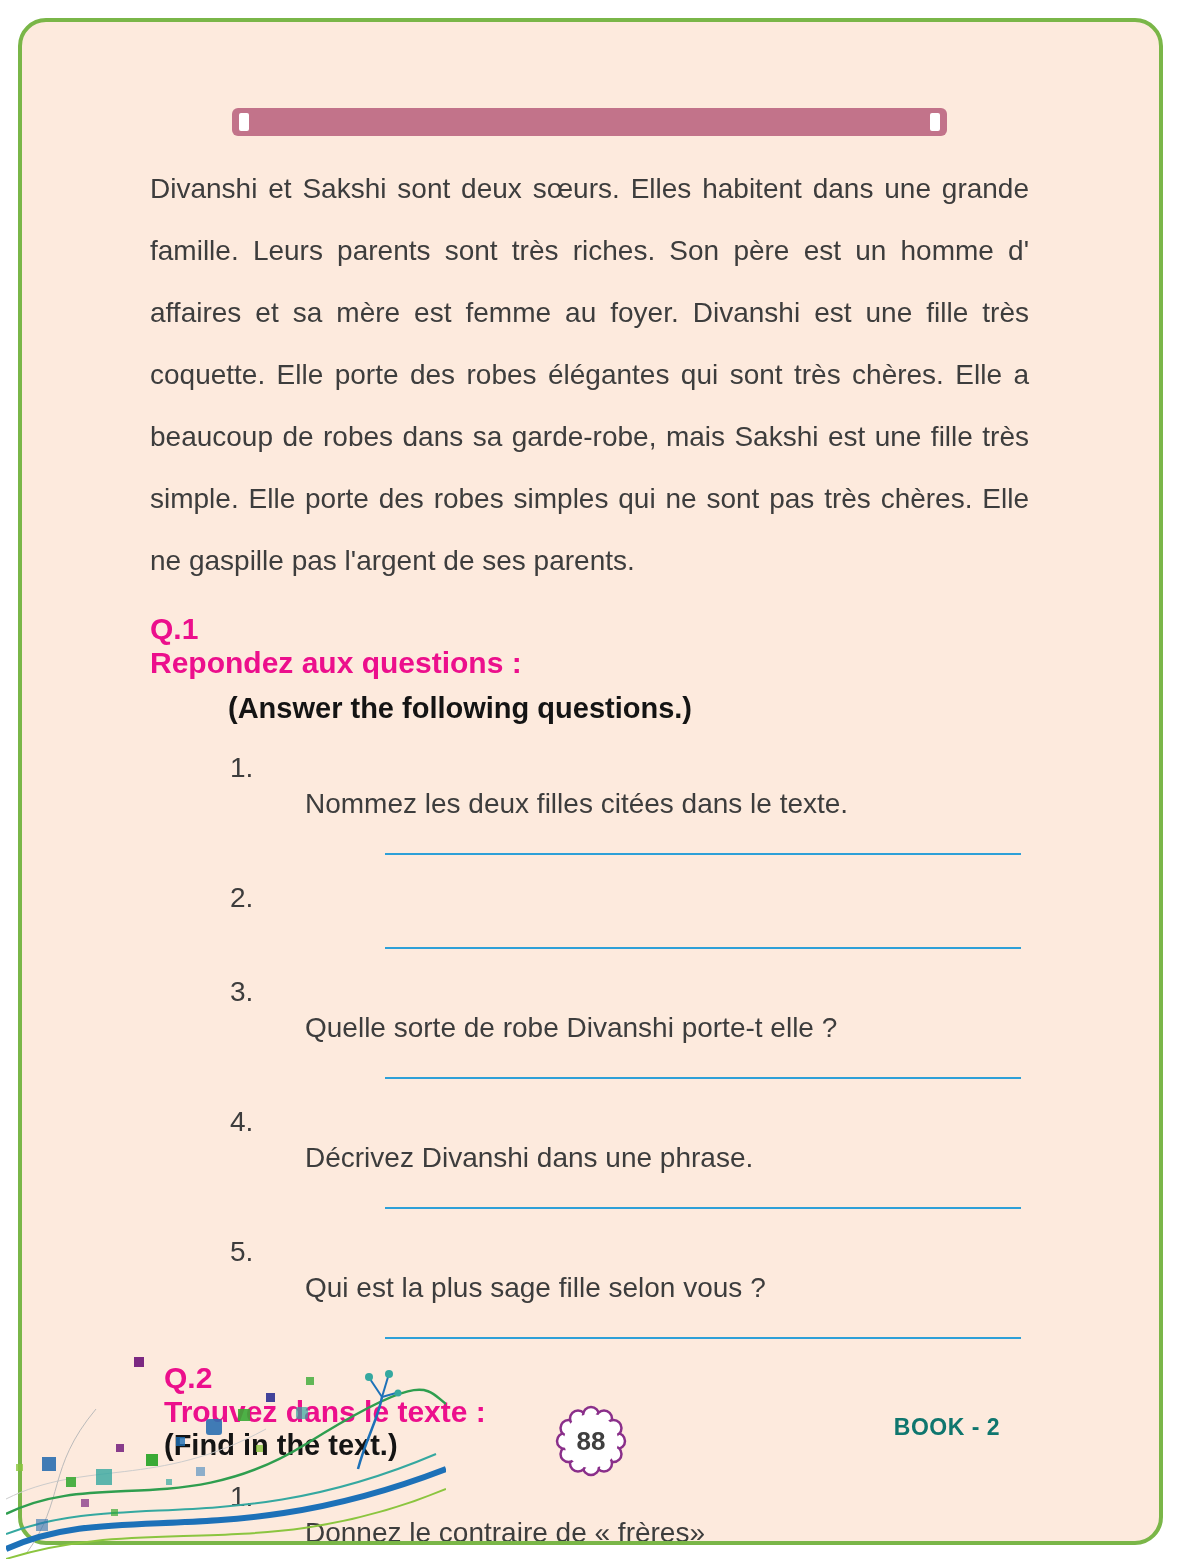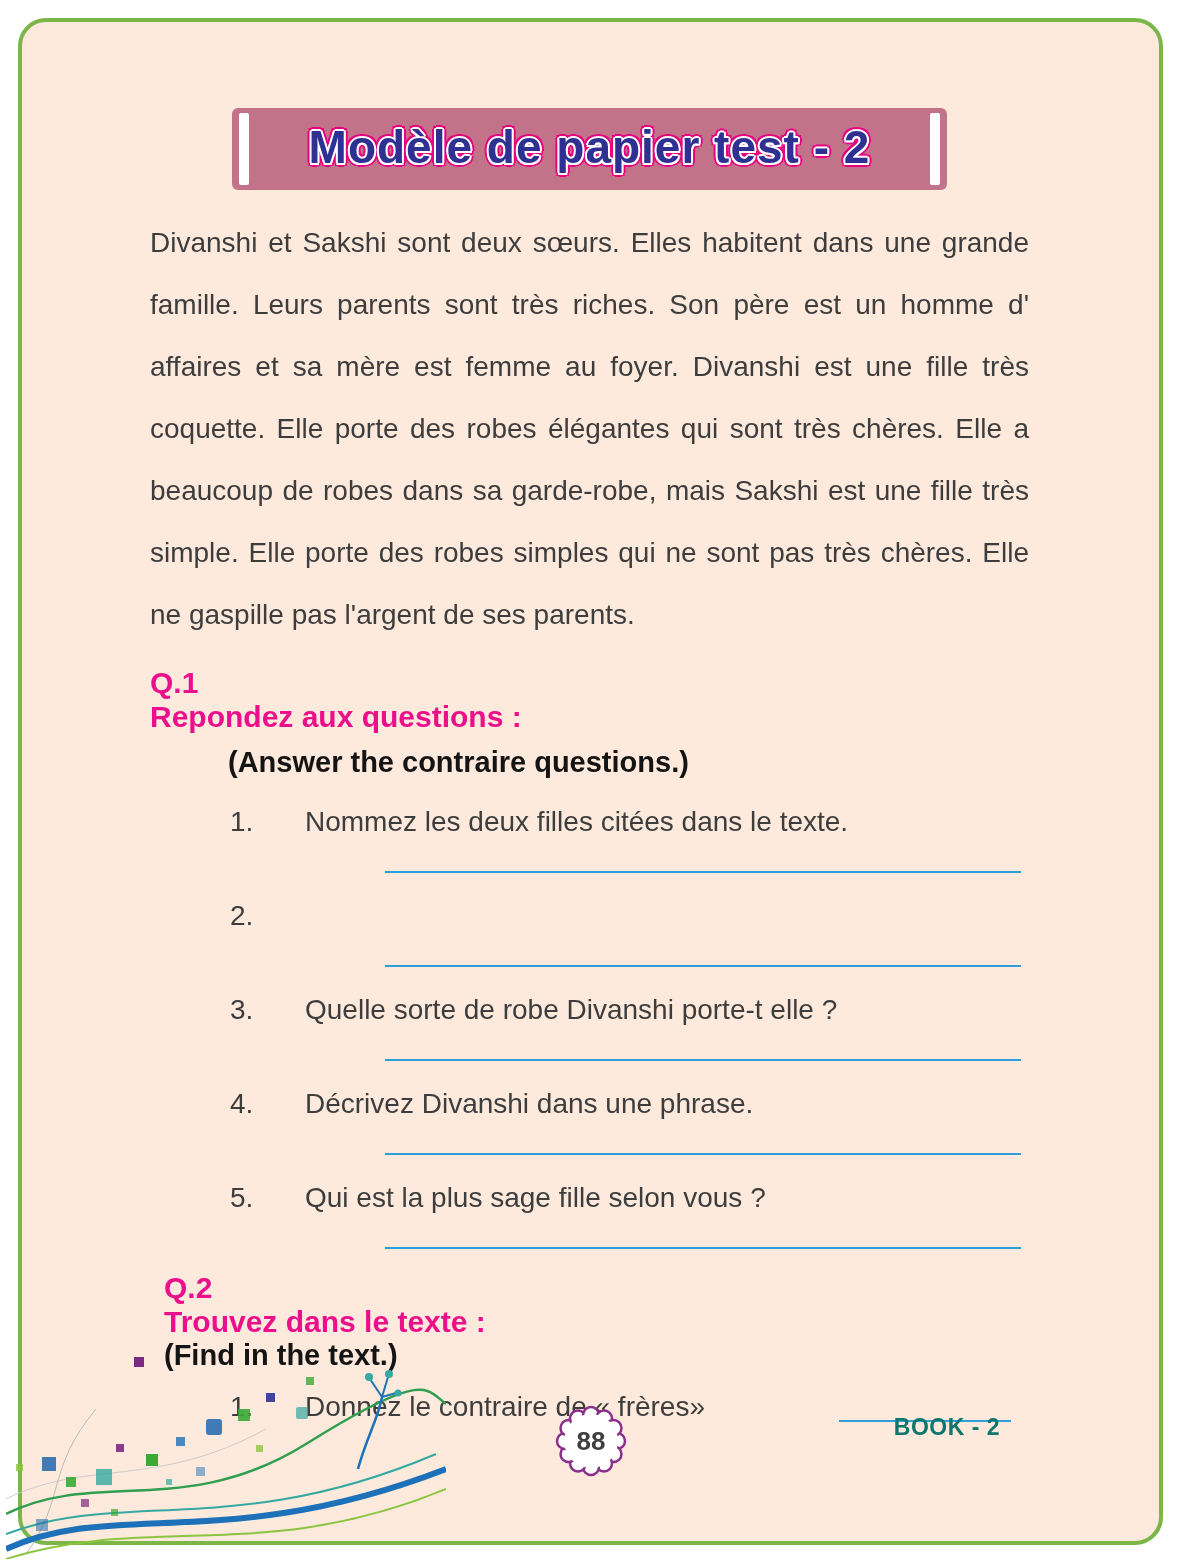--- a/index.html
+++ b/index.html
@@ -80,21 +80,21 @@
   }
 
   
   .q-row {
     display:flex;
     padding-left:80px;
     font-size:28px; line-height:42px;
     color:#3d3d3d;
   }
   .q-num { width:75px; flex:none; }
-  .q-text { flex:1; }
+  .q-text { flex:1;margin-top:36px; }
   .answer-line {
     height:0;
     border-bottom:2.5px solid #2da0d8;
     margin:28px 8px 22px 235px;
   }
   .q2-row { margin-top:14px; }
   .q2-row .q-text { flex:0 0 auto; }
   .short-line {
     flex:0 0 172px;
     border-bottom:2.5px solid #2da0d8;
@@ -125,32 +125,31 @@
 </style>
 </head>
 <body>
 
 <div class="page">
   <div class="inner">
     <div class="content">
 
       <div class="banner">
         <span class="banner-bar left"></span>
-        <div class="banner-title">Modèle de papier test - 2</div>
         <span class="banner-bar right"></span>
       </div>
 
 
       <p class="passage">Divanshi et Sakshi sont deux sœurs. Elles habitent dans une grande famille. Leurs parents sont très riches. Son père est un homme d' affaires et sa mère est femme au foyer. Divanshi est une fille très coquette. Elle porte des robes élégantes qui sont très chères. Elle a beaucoup de robes dans sa garde-robe, mais Sakshi est une fille très simple. Elle porte des robes simples qui ne sont pas très chères. Elle ne gaspille pas l'argent de ses parents.</p>
 
       <div class="q-heading">
         <span class="q-label">Q.1</span>
         <span>Repondez aux questions :</span>
       </div>
-      <div class="q-sub">(Answer the contraire questions.)</div>
+      <div class="q-sub">(Answer the following questions.)</div>
 
       <div class="q-item">
         <div class="q-row">
           <span class="q-num">1.</span>
           <span class="q-text">Nommez les deux filles citées dans le texte.</span>
         </div>
         <div class="answer-line"></div>
       </div>
 
       <div class="q-item">

